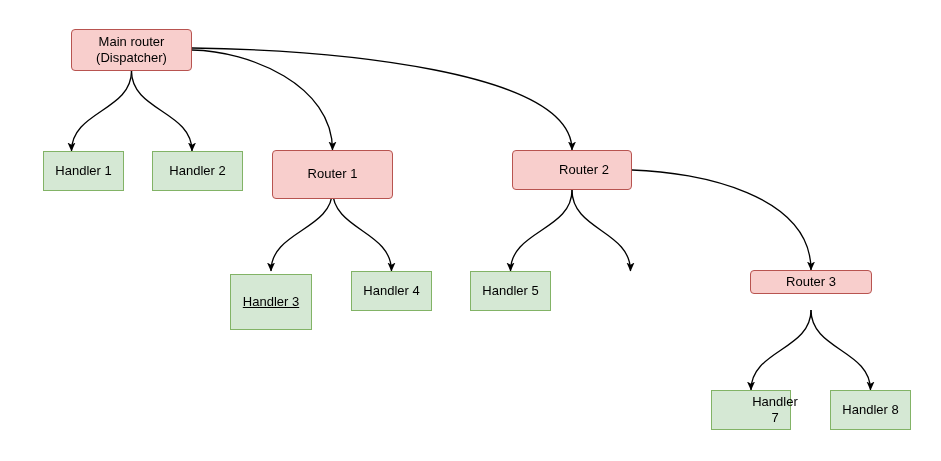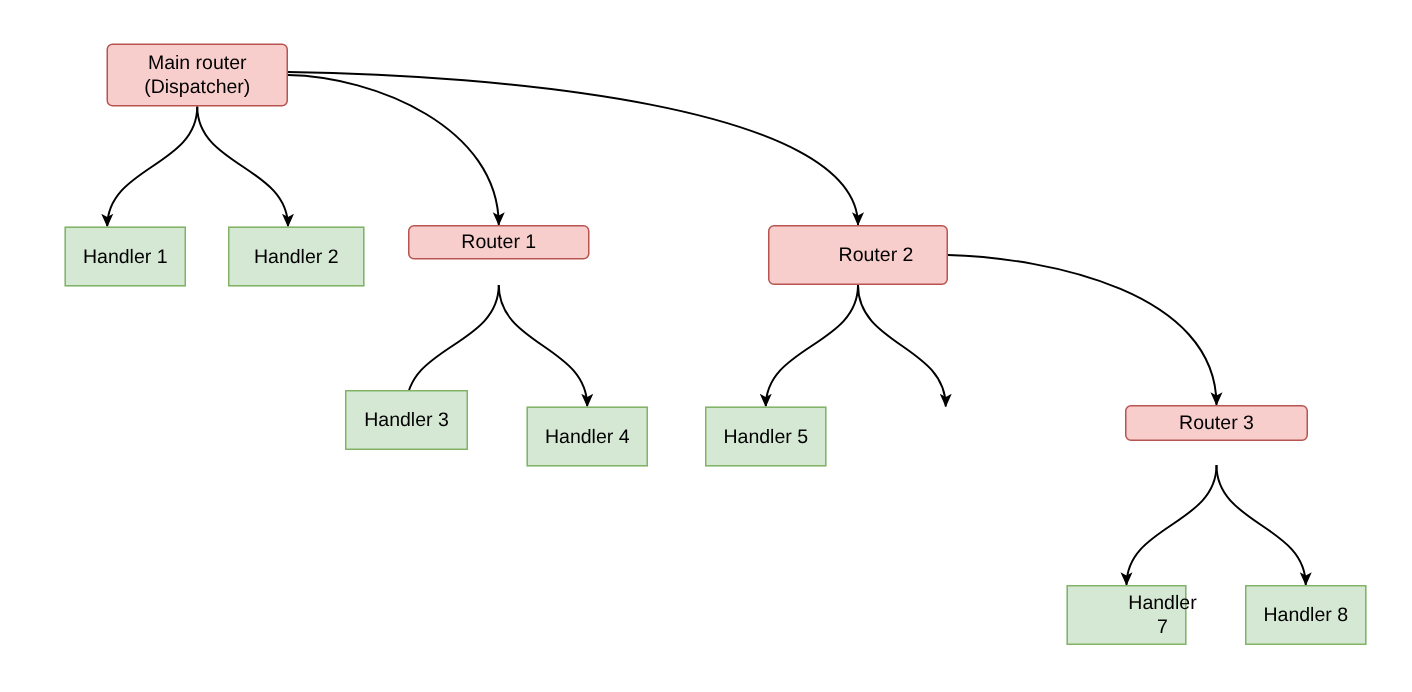--- a/index.html
+++ b/index.html
@@ -82,29 +82,29 @@
   </div>
 
   <div class="node handler" style="left:43px; top:151px; width:81px; height:40px;">
     <span>Handler 1</span>
   </div>
 
   <div class="node handler" style="left:152px; top:151px; width:91px; height:40px;">
     <span>Handler 2</span>
   </div>
 
-  <div class="node router" style="left:272px; top:150px; width:121px; height:23px;">
+  <div class="node router" style="left:272px; top:150px; width:121px; height:49px;">
     <span>Router 1</span>
   </div>
 
   <div class="node router" style="left:512px; top:150px; width:120px; height:40px;padding-left:24px;">
     <span>Router 2</span>
   </div>
 
-  <div class="node handler" style="left:230px; top:260px; width:82px; height:40px;">
+  <div class="node handler" style="left:230px; top:274px; width:82px; height:56px;text-decoration:underline;">
     <span>Handler 3</span>
   </div>
 
   <div class="node handler" style="left:351px; top:271px; width:81px; height:40px;">
     <span>Handler 4</span>
   </div>
 
   <div class="node handler" style="left:470px; top:271px; width:81px; height:40px;">
     <span>Handler 5</span>
   </div>

